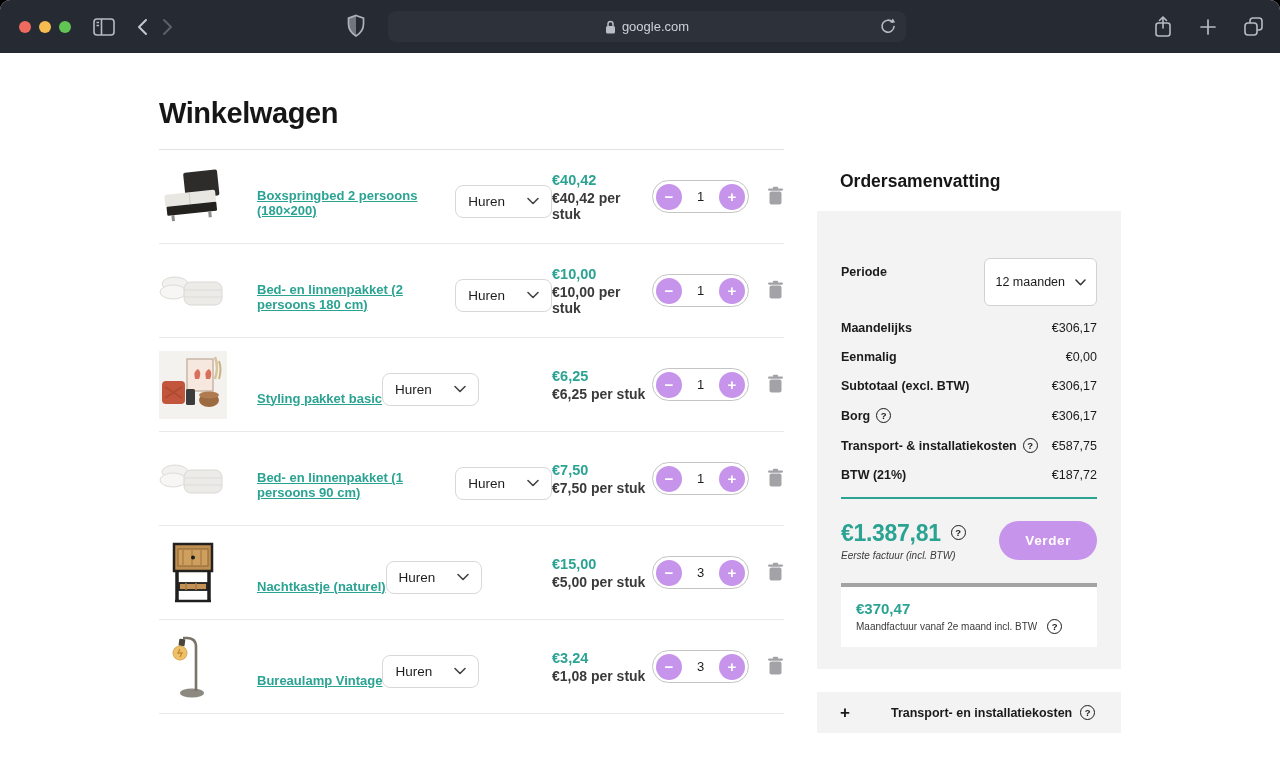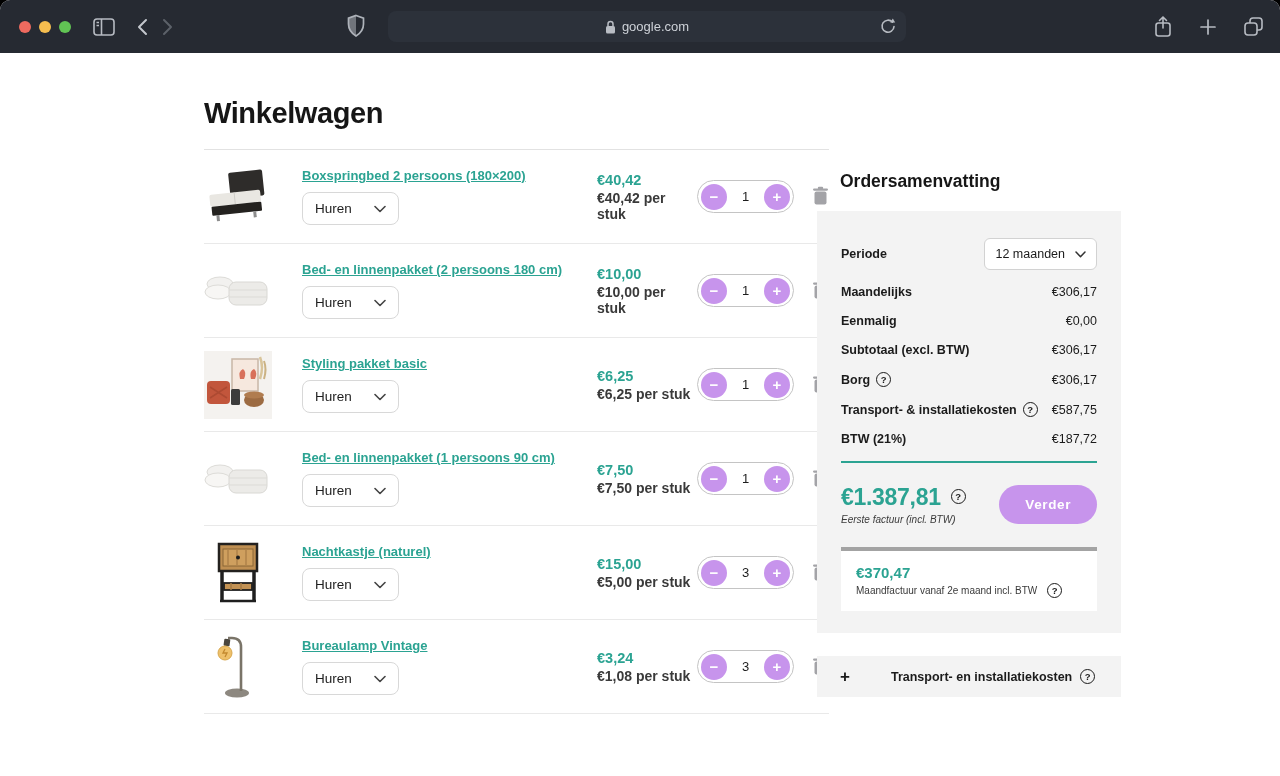--- a/index.html
+++ b/index.html
@@ -15,45 +15,45 @@
   .tb-btn svg { display:block; }
   .sidebar-btn { margin-left:22px; }
   .nav-back { margin-left:22px; } .nav-fwd { margin-left:14px; }
   .shield-btn { position:absolute; left:347px; top:14px; }
   .url-field { position:absolute; left:388px; top:11px; width:518px; height:31px; background:#2c313a; border-radius:8px; display:flex; align-items:center; justify-content:center; gap:6px; color:#ced2d8; font-size:13px; }
   .url-reload { position:absolute; right:10px; top:6px; }
   .right-icons { position:absolute; right:16px; top:0; height:53px; display:flex; align-items:center; gap:26px; }
 
   
   .page { position:absolute; top:53px; left:0; width:1280px; height:723px; background:#fff; overflow:hidden; }
-  .left-col { position:absolute; left:159px; top:0; width:625px;margin-left:45px; }
+  .left-col { position:absolute; left:159px; top:0; width:625px; }
   .page-title { margin-top:44px; font-size:29px; font-weight:800; color:#161616; letter-spacing:-0.4px; }
   .section-heading { margin-top:41px; font-size:17.5px; font-weight:800; color:#161616; }
   .col-divider { border-bottom:1px solid #e2e2e2; margin-top:19px; }
 
   .cart-row { height:94px; border-bottom:1px solid #e9e9e9; display:flex; align-items:center; }
   .thumb { width:68px; height:68px; flex:0 0 68px; display:flex; align-items:center; justify-content:center; background:#fff; }
-  .item-mid { flex:1 1 auto; margin-left:30px; display:flex; flex-direction:column; align-items:flex-start; }
+  .item-mid { flex:1 1 auto; margin-left:30px; display:flex; align-items:flex-end; }
   .item-link { color:#2ba392; font-size:13px; font-weight:700; text-decoration:underline; cursor:pointer; }
   .option-select { margin-top:9px; display:inline-flex; align-items:center; gap:22px; background:#fff; border:1px solid #d8d8d8; border-radius:8px; padding:8px 12px; font-size:13.5px; color:#1d1d1d; font-family:inherit; cursor:pointer; }
   .price-block { width:100px; flex:0 0 100px; }
   .price { color:#2ba392; font-size:14.5px; font-weight:800; }
   .unit { font-size:14px; color:#3a3a3a; margin-top:2px;font-weight:bold; }
   .stepper { width:97px; height:33px; flex:0 0 97px; border:1px solid #c4c4c4; border-radius:17px; background:#fff; display:flex; align-items:center; justify-content:space-between; padding:3px; }
   .step-btn { width:26px; height:26px; border-radius:50%; border:none; background:#c794ec; color:#fff; font-size:15px; font-weight:700; line-height:1; display:flex; align-items:center; justify-content:center; cursor:pointer; font-family:inherit; }
   .qty { font-size:13px; color:#1d1d1d; }
   .trash-btn { margin-left:18px; background:none; border:none; cursor:pointer; }
 
   
   .right-col { position:absolute; left:817px; top:0; width:304px; }
   .summary-heading { margin:118px 0 0 23px; font-size:17.5px; font-weight:800; color:#161616; }
   .summary-panel { margin-top:19px; background:#f3f3f3; padding:27px 24px 22px; }
   .sum-row { display:flex; justify-content:space-between; align-items:center; margin-bottom:15px; font-size:12.5px; color:#1b1b1b; }
   .sum-row .lbl { font-weight:700; display:flex; align-items:center; gap:6px; }
-  .period-select { background:#fff; border:1px solid #d2d2d2; border-radius:6px; padding:8px 10px; font-size:12.5px; color:#1b1b1b; display:inline-flex; align-items:center; gap:10px; font-family:inherit; cursor:pointer; }
+  .period-select { background:#fff; border:1px solid #d2d2d2; border-radius:6px; padding:16px 10px; font-size:12.5px; color:#1b1b1b; display:inline-flex; align-items:center; gap:10px; font-family:inherit; cursor:pointer;margin-top:20px; }
   .help { display:inline-flex; width:15px; height:15px; border:1.5px solid #1b1b1b; border-radius:50%; font-size:9.5px; font-weight:700; color:#1b1b1b; align-items:center; justify-content:center; background:transparent; cursor:pointer; font-family:inherit; flex:0 0 15px; }
   .teal-divider { border-top:2px solid #2ba392; margin-top:9px; }
   .total-row { display:flex; justify-content:space-between; align-items:center; margin-top:21px; }
   .total-amt-wrap { display:flex; align-items:flex-start; gap:10px; }
   .total-amt { color:#2ba392; font-size:23px; font-weight:800; letter-spacing:-0.3px; }
   .total-cap { font-size:10px; color:#3a3a3a; margin-top:3px;font-style:italic; }
   .continue-btn { background:#c794ec; border:none; border-radius:22px; color:#fff; font-size:13.5px; font-weight:700; letter-spacing:0.6px; padding:12px 26px; cursor:pointer; font-family:inherit; }
   .monthly-box { margin-top:22px; border-top:4px solid #a3a3a3; background:#fff; padding:13px 15px 13px; }
   .monthly-amt { color:#2ba392; font-size:15px; font-weight:800; }
   .monthly-cap-row { display:flex; align-items:center; gap:10px; margin-top:2px; }

